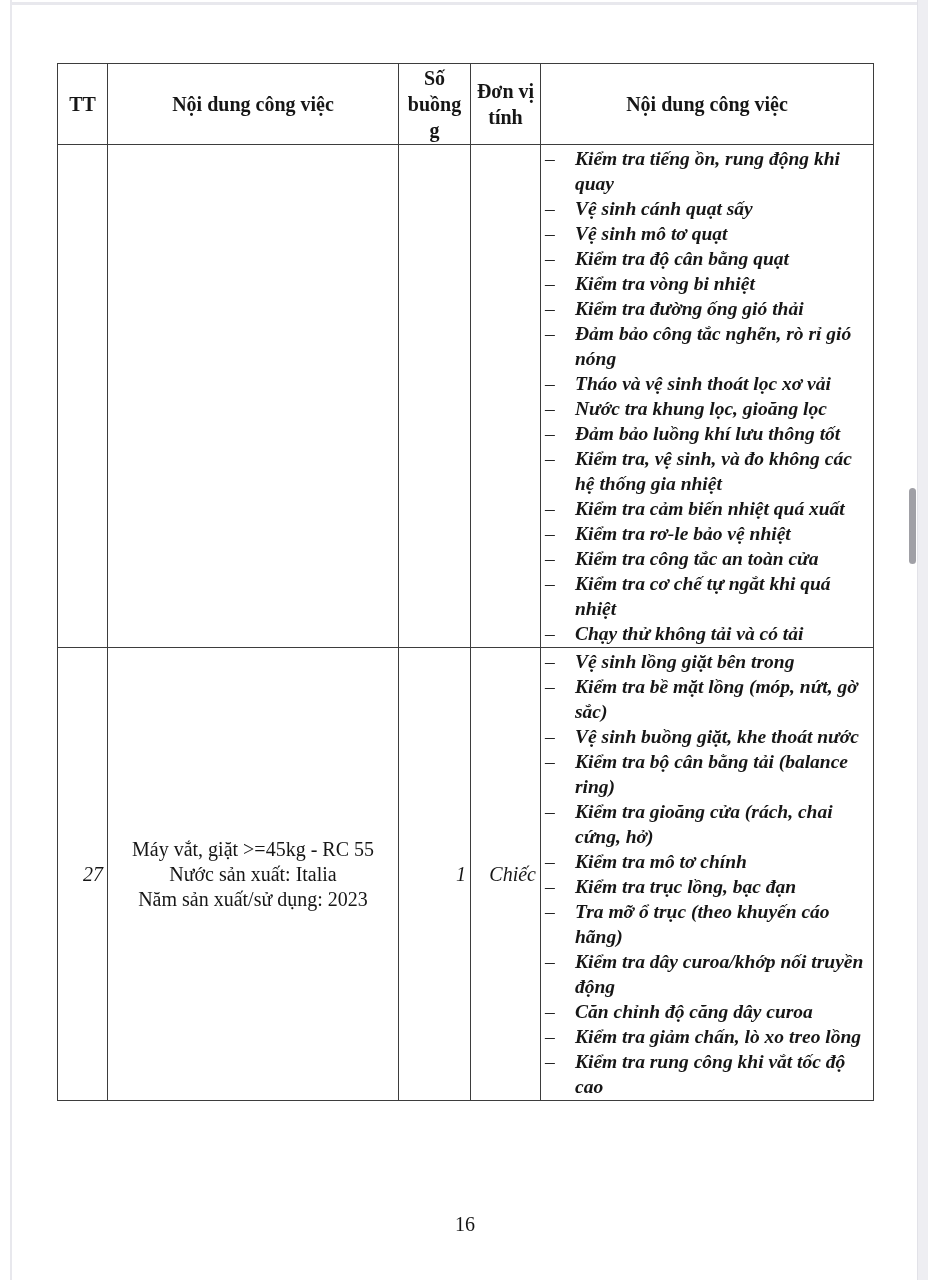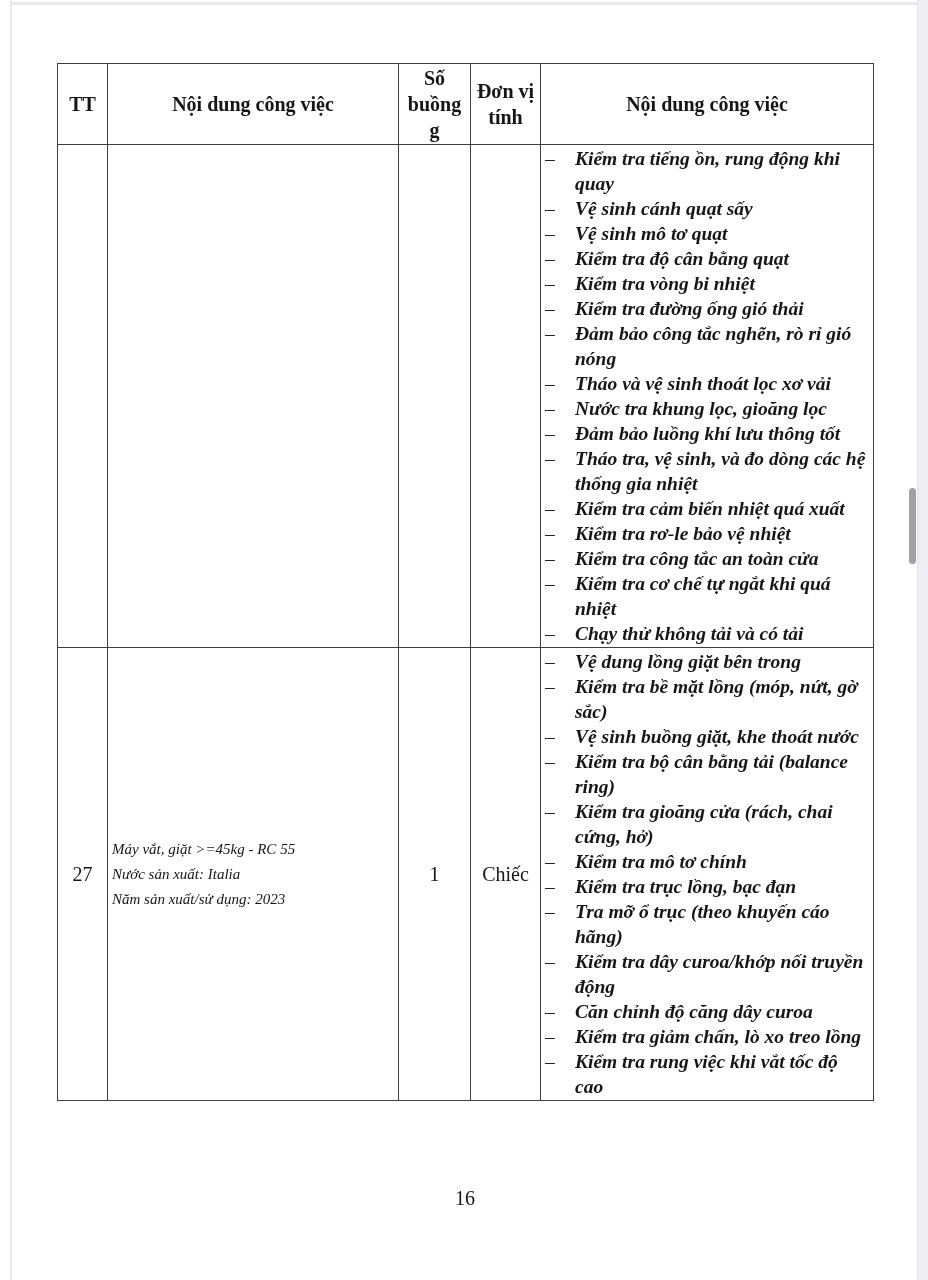--- a/index.html
+++ b/index.html
@@ -36,36 +36,36 @@
   col.c-desc{width:291px;}
   col.c-qty{width:72px;}
   col.c-unit{width:70px;}
   col.c-tasks{width:333px;}
   th{
     font-weight:bold;font-style:normal;
     font-size:20px;line-height:26px;text-align:center;
   }
   th.th-tasks{vertical-align:top;}
   td.cell-tt, td.cell-qty, td.cell-unit{
-    font-size:20px;text-align:center;
+    font-style:italic;font-size:20px;text-align:right;
   }
   td.cell-desc{
-    font-style:italic;font-size:15px;line-height:25px;
-    padding-left:12px;text-align:left;
+    font-size:20px;line-height:25px;
+    padding-left:12px;text-align:center;
   }
   td.cell-tasks{
     vertical-align:top;
     font-style:italic;font-size:19.5px;line-height:25px;
     padding:2px 4px 2px 8px;
   }
   .task{display:flex;align-items:flex-start;}
   .task .dash{flex:0 0 30px;}
   .task .txt{flex:1;font-weight:bold;}
   .page-number{
-    position:absolute;left:57px;top:1186px;width:816px;
+    position:absolute;left:57px;top:1212px;width:816px;
     text-align:center;font-size:20px;line-height:24px;
   }
 </style>
 </head>
 <body>
 
 <div class="edge-top"></div>
 <div class="edge-left"></div>
 <div class="edge-right-strip"></div>
 <div class="scrollbar-thumb"></div>
@@ -133,21 +133,21 @@
           <div class="task">
             <span class="dash">–</span>
             <span class="txt">Nước tra khung lọc, gioăng lọc</span>
           </div>
           <div class="task">
             <span class="dash">–</span>
             <span class="txt">Đảm bảo luồng khí lưu thông tốt</span>
           </div>
           <div class="task">
             <span class="dash">–</span>
-            <span class="txt">Tháo tra, vệ sinh, và đo dòng các hệ thống gia nhiệt</span>
+            <span class="txt">Kiểm tra, vệ sinh, và đo không các hệ thống gia nhiệt</span>
           </div>
           <div class="task">
             <span class="dash">–</span>
             <span class="txt">Kiểm tra cảm biến nhiệt quá xuất</span>
           </div>
           <div class="task">
             <span class="dash">–</span>
             <span class="txt">Kiểm tra rơ-le bảo vệ nhiệt</span>
           </div>
           <div class="task">
@@ -169,21 +169,21 @@
       <td class="cell-desc">
           <div class="desc-line">Máy vắt, giặt &gt;=45kg - RC 55</div>
           <div class="desc-line">Nước sản xuất: Italia</div>
           <div class="desc-line">Năm sản xuất/sử dụng: 2023</div>
         </td>
       <td class="cell-qty">1</td>
       <td class="cell-unit">Chiếc</td>
       <td class="cell-tasks">
           <div class="task">
             <span class="dash">–</span>
-            <span class="txt">Vệ dung lồng giặt bên trong</span>
+            <span class="txt">Vệ sinh lồng giặt bên trong</span>
           </div>
           <div class="task">
             <span class="dash">–</span>
             <span class="txt">Kiểm tra bề mặt lồng (móp, nứt, gờ sắc)</span>
           </div>
           <div class="task">
             <span class="dash">–</span>
             <span class="txt">Vệ sinh buồng giặt, khe thoát nước</span>
           </div>
           <div class="task">
@@ -213,20 +213,20 @@
           <div class="task">
             <span class="dash">–</span>
             <span class="txt">Căn chỉnh độ căng dây curoa</span>
           </div>
           <div class="task">
             <span class="dash">–</span>
             <span class="txt">Kiểm tra giảm chấn, lò xo treo lồng</span>
           </div>
           <div class="task">
             <span class="dash">–</span>
-            <span class="txt">Kiểm tra rung việc khi vắt tốc độ cao</span>
+            <span class="txt">Kiểm tra rung công khi vắt tốc độ cao</span>
           </div>
         </td>
     </tr>
   </tbody>
 </table>
 
 <div class="page-number">16</div>
 
 </body></html>

